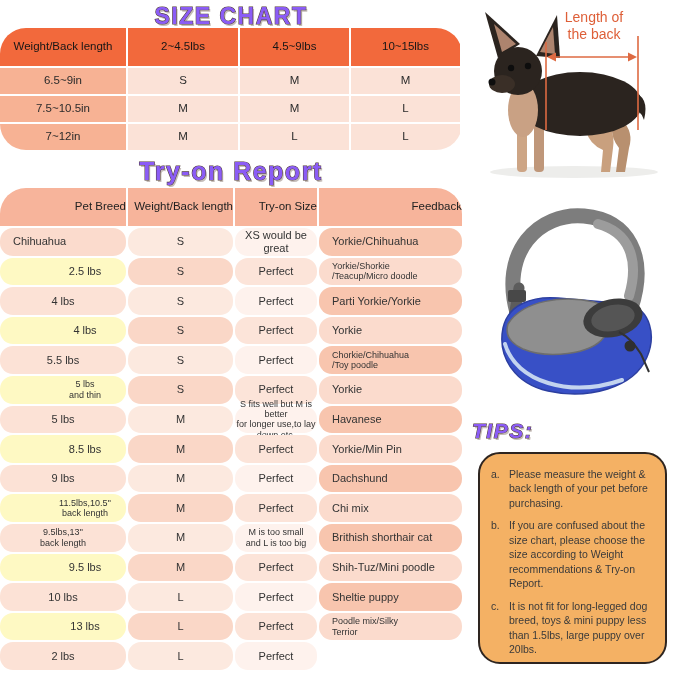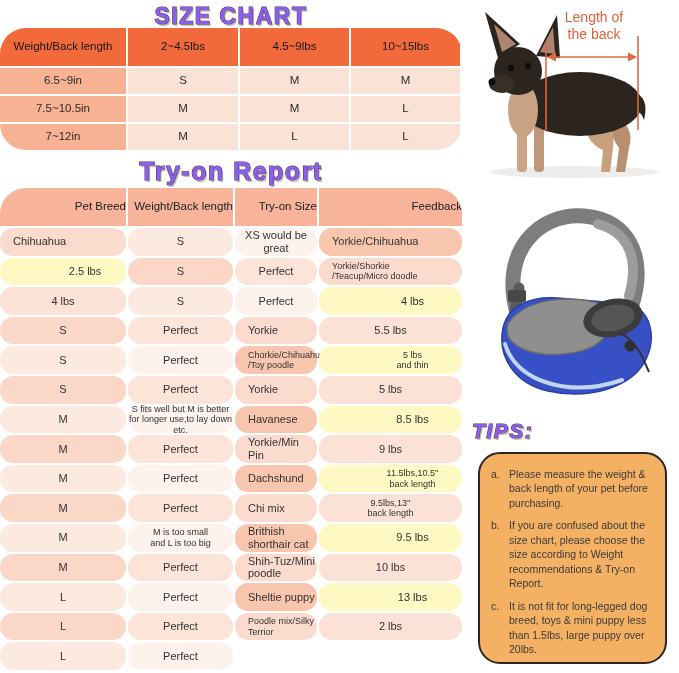--- a/index.html
+++ b/index.html
@@ -193,20 +193,23 @@
       </div>
       <div class="cell tr-cell c1 odd">
         <span>4 lbs</span>
       </div>
       <div class="cell tr-cell c2 odd">
         <span>S</span>
       </div>
       <div class="cell tr-cell c3 odd">
         <span>Perfect</span>
       </div>
+      <div class="cell tr-cell c0 even">
+        <span>Parti Yorkie/Yorkie</span>
+      </div>
       <div class="cell tr-cell c1 even">
         <span>4 lbs</span>
       </div>
       <div class="cell tr-cell c2 even">
         <span>S</span>
       </div>
       <div class="cell tr-cell c3 even">
         <span>Perfect</span>
       </div>
       <div class="cell tr-cell c0 odd">

